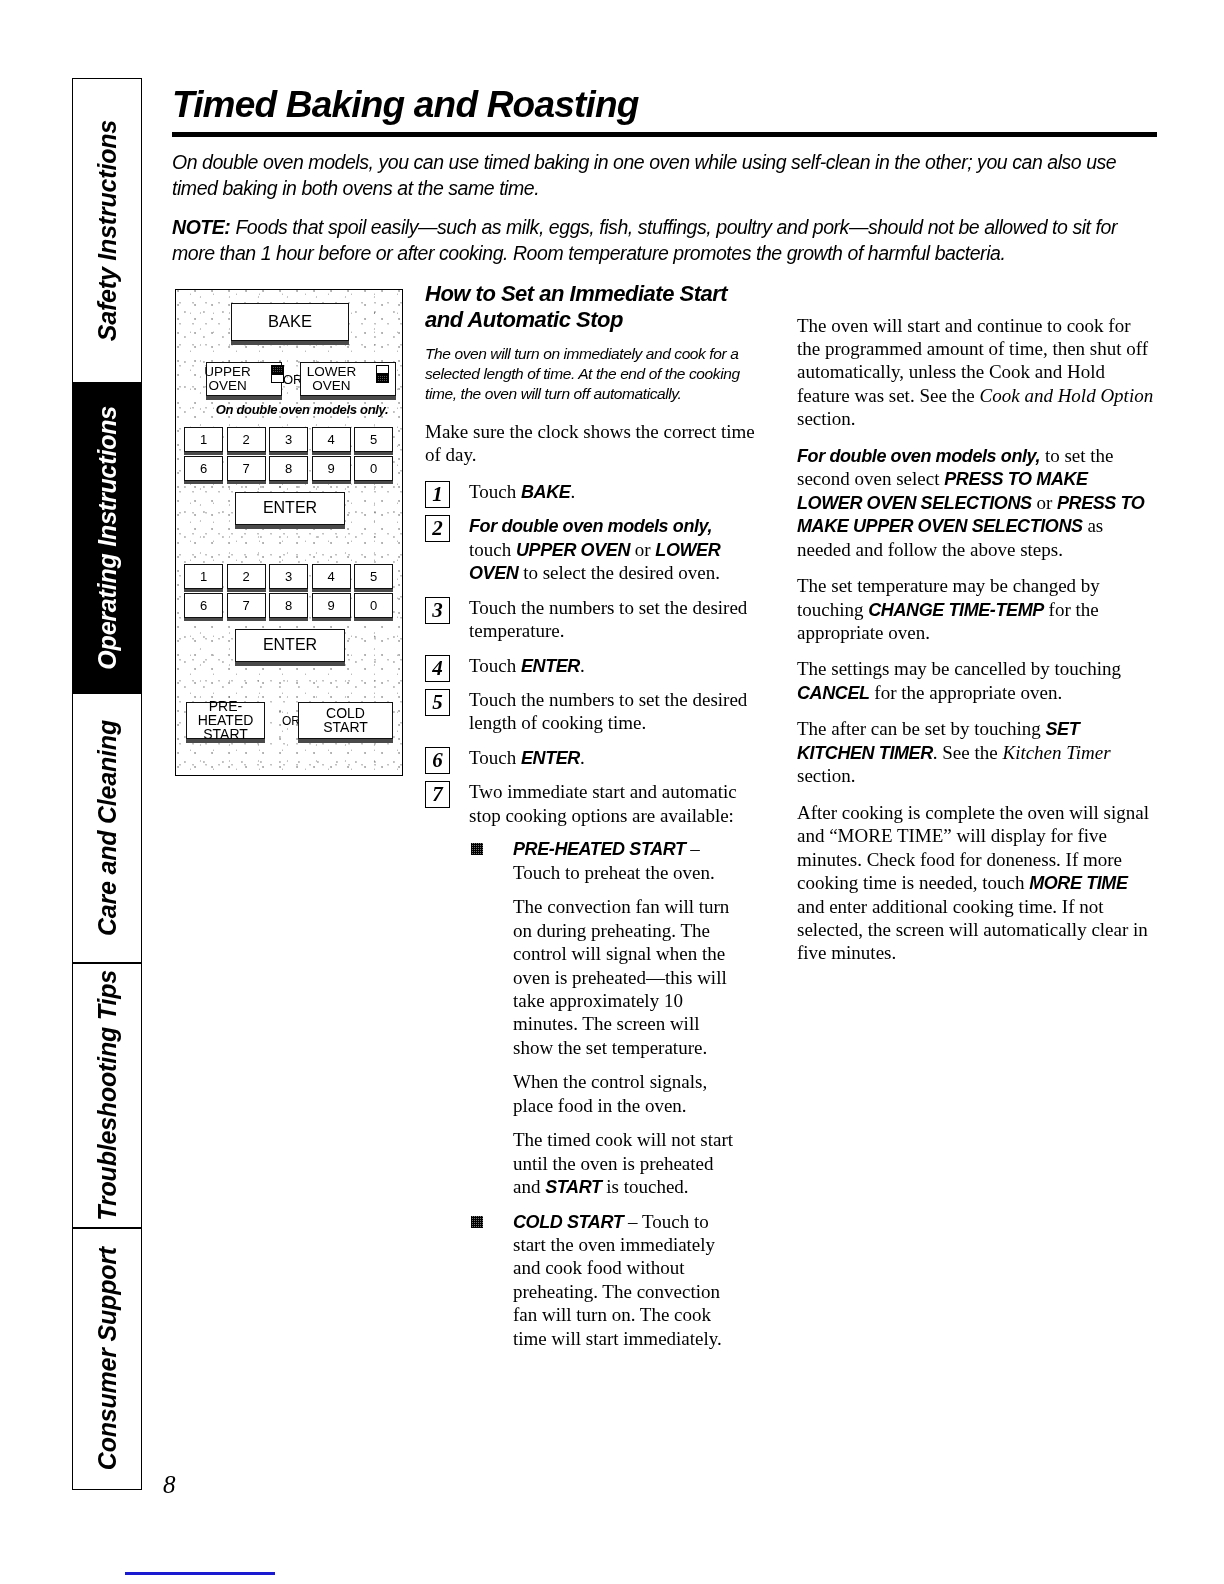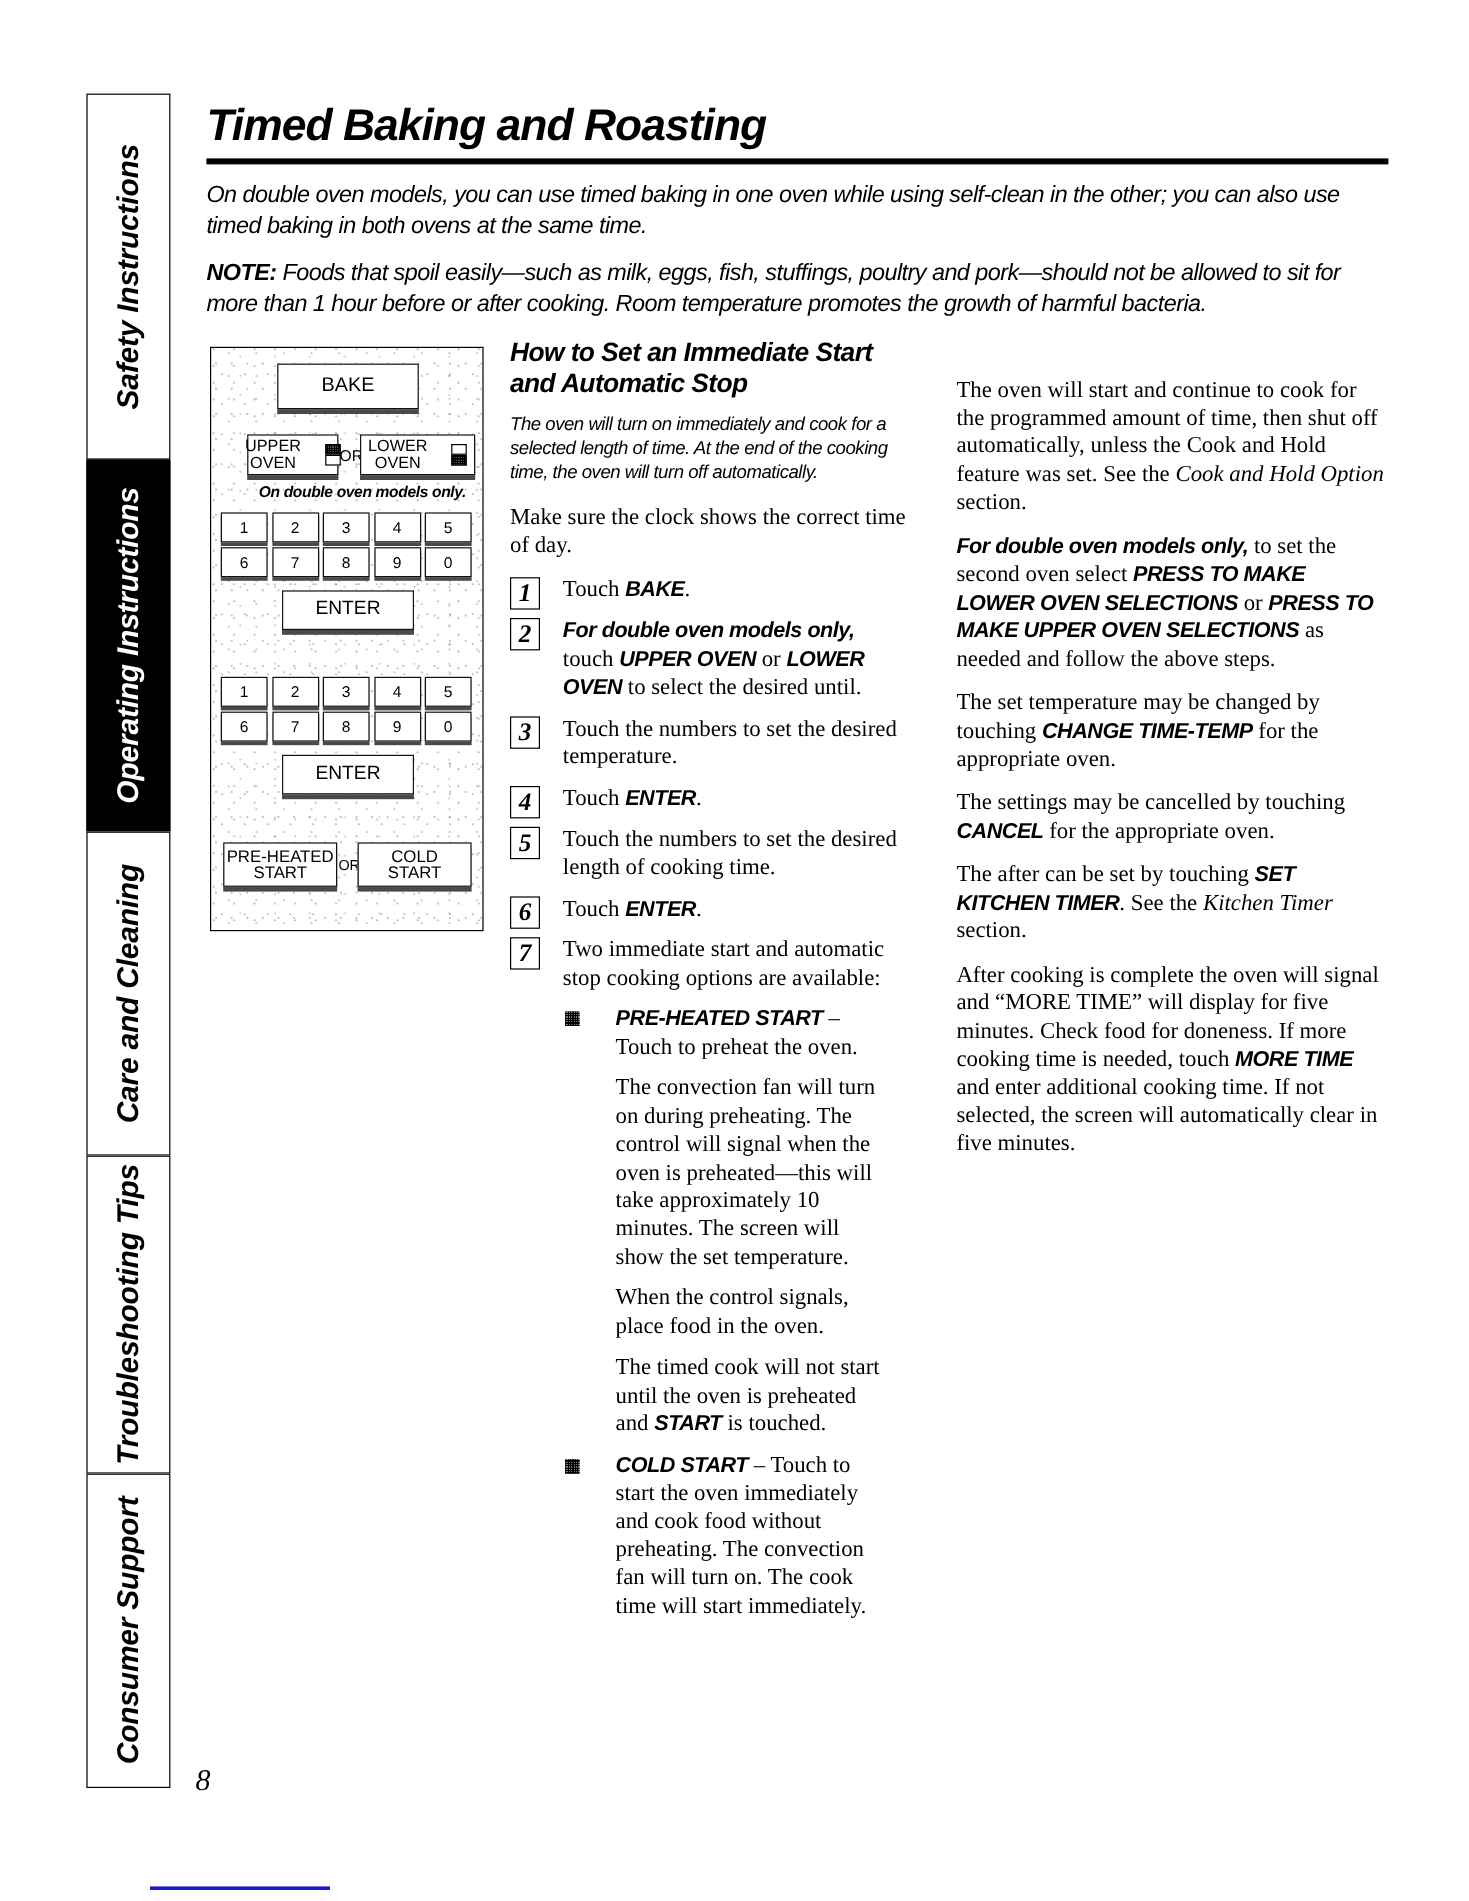--- a/index.html
+++ b/index.html
@@ -90,21 +90,21 @@
     position:absolute; left:55px; top:13px; width:118px; height:38px;
     font-size:16.5px;
   }
   .oven-btn {
     position:absolute; top:72px; height:34px;
     font-size:13.5px;
     padding:0 3px;
   }
   #upper-oven-btn { left:30px; width:76px; }
   #lower-oven-btn { left:124px; width:96px; }
-  .oven-inner { display:flex; align-items:center; gap:20px; }
+  .oven-inner { display:flex; align-items:flex-start; gap:20px; }
   .oven-lines { display:flex; flex-direction:column; line-height:1.0; }
   .ind {
     width:13px; height:9px; border:1.2px solid #000; display:inline-block;
   }
   .ind.on {
     background:
       repeating-linear-gradient(0deg,#000 0 1px, #fff 1px 2px),
       repeating-linear-gradient(90deg,#000 0 1px, #fff 1px 2px);
     background-blend-mode:multiply;
     background-color:#555;
@@ -140,21 +140,21 @@
     font-size:16px;
   }
   #keypad-1 { top:137px; }
   #enter-1 { top:202px; }
   #keypad-2 { top:274px; }
   #enter-2 { top:339px; }
 
   .start-btn {
     position:absolute; top:412px; height:37px; font-size:14px;
   }
-  #preheated-btn { left:10px; width:95px; }
+  #preheated-btn { left:10px; width:79px; }
   #cold-btn      { left:122px; width:95px;justify-content:center; }
   #or-start { left:106px; top:424px; font-size:12px; }
 
   
   #col-mid   { position:absolute; left:253px; top:0;  width:330px; }
   #col-right { position:absolute; left:625px; top:33px; width:360px; }
 
   h2#section-heading {
     margin:0 0 11px 0;
     font-family:"Liberation Sans", sans-serif;
@@ -354,21 +354,21 @@
       <p class="lead">The oven will turn on immediately and cook for a selected length of time. At the end of the cooking time, the oven will turn off automatically.</p>
       <p class="serif">Make sure the clock shows the correct time of day.</p>
 
       <ol id="steps">
         <li>
           <span class="step-num">1</span>
           <span class="step-body"><span>Touch </span><span class="sans-bi">BAKE</span><span>.</span></span>
         </li>
         <li>
           <span class="step-num">2</span>
-          <span class="step-body"><span class="sans-bi">For double oven models only,</span><span> touch </span><span class="sans-bi">UPPER OVEN</span><span> or </span><span class="sans-bi">LOWER OVEN</span><span> to select the desired until.</span></span>
+          <span class="step-body"><span class="sans-bi">For double oven models only,</span><span> touch </span><span class="sans-bi">UPPER OVEN</span><span> or </span><span class="sans-bi">LOWER OVEN</span><span> to select the desired oven.</span></span>
         </li>
         <li>
           <span class="step-num">3</span>
           <span class="step-body">Touch the numbers to set the desired temperature.</span>
         </li>
         <li>
           <span class="step-num">4</span>
           <span class="step-body"><span>Touch </span><span class="sans-bi">ENTER</span><span>.</span></span>
         </li>
         <li>

